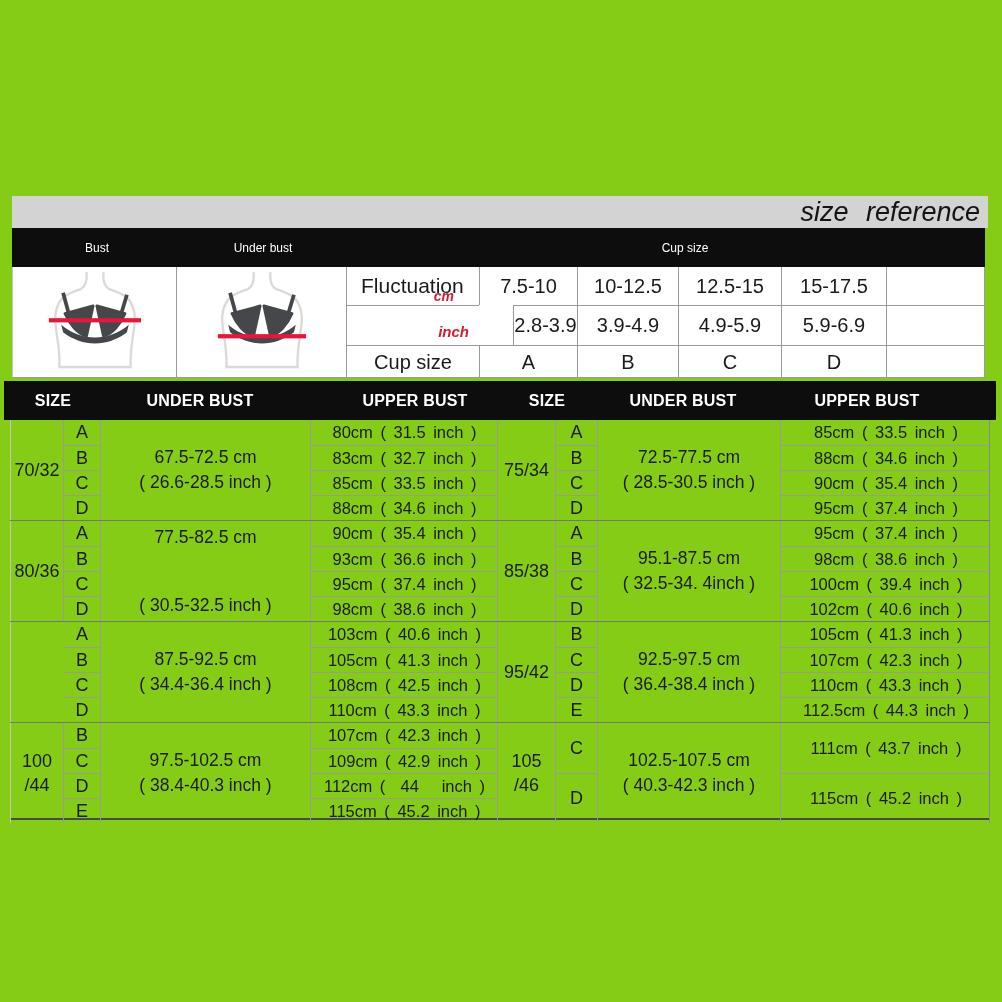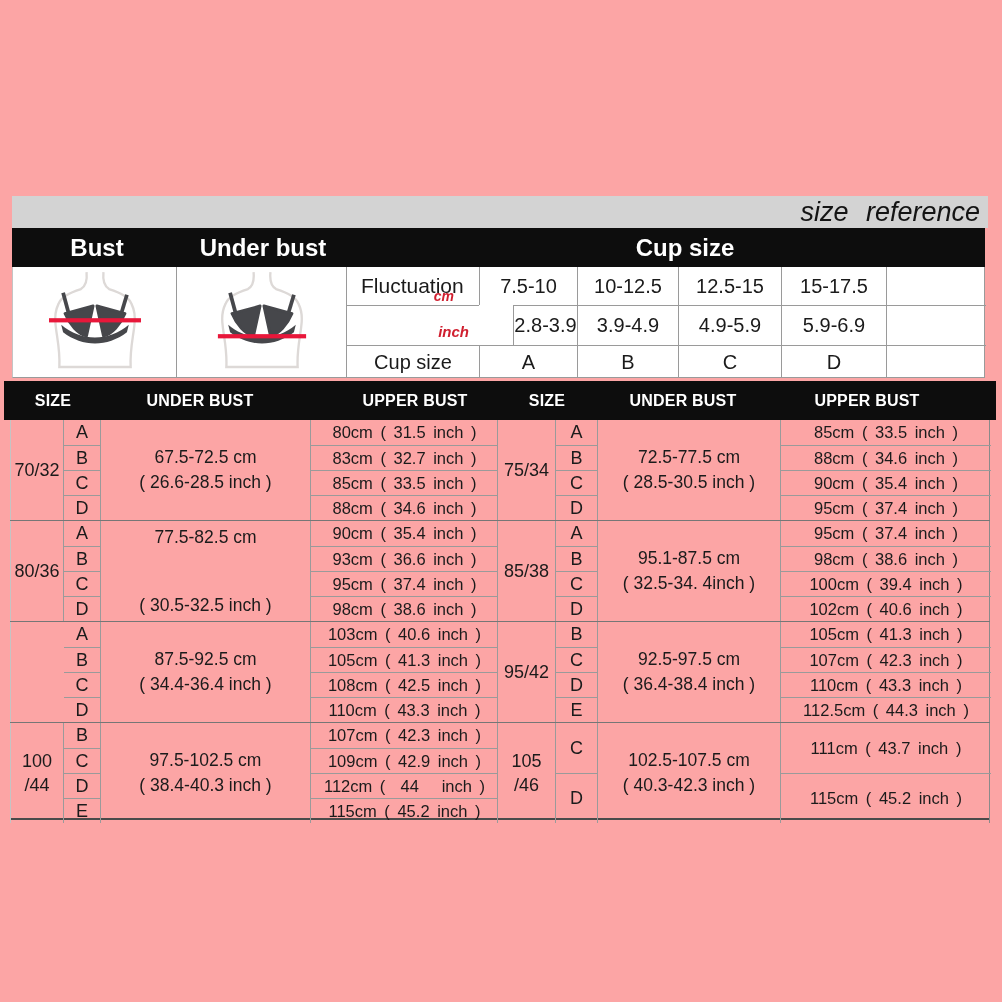--- a/index.html
+++ b/index.html
@@ -1,29 +1,29 @@
 <!DOCTYPE html>
 <html><head>
 <meta charset="utf-8">
 <style>
   html,body{margin:0;padding:0;background:#fff;}
-  .page{position:relative;width:1002px;height:1002px;background:#fca5a5;overflow:hidden;
+  .page{position:relative;width:1002px;height:1002px;background:#84cc16;overflow:hidden;
         font-family:"Liberation Sans",sans-serif;color:#1b1b1b;}
 
   
   .title-bar{position:absolute;left:12px;top:196px;width:976px;height:32px;background:#d3d3d3;
              display:flex;align-items:center;justify-content:flex-end;padding-right:8px;box-sizing:border-box;}
   .title-bar span{font-style:italic;font-size:27px;word-spacing:10px;color:#141414;}
 
   
   .bar{position:absolute;background:#0d0d0d;}
   .bar1{left:12px;top:228px;width:973px;height:39px;}
   .bar2{left:4px;top:381px;width:992px;height:39px;}
   .bar span{position:absolute;top:50%;transform:translate(-50%,-50%);color:#fff;white-space:nowrap;}
-  .bar1 span{font-size:24px;font-weight:700;}
+  .bar1 span{font-size:12px;font-weight:400;}
   .bar2 span{font-size:16px;font-weight:700;letter-spacing:.2px;}
   .p-bust{left:85px;} .p-ubust{left:251px;} .p-cup{left:673px;}
   .p-size1{left:49px;} .p-under1{left:196px;} .p-upper1{left:411px;}
   .p-size2{left:543px;} .p-under2{left:679px;} .p-upper2{left:863px;}
 
   
   .cup-table{position:absolute;left:12px;top:267px;width:973px;height:111px;display:grid;
              grid-template-columns:163px 170px 133px 98px 101px 103px 105px 100px;
              grid-template-rows:38px 40px 33px;
              border-left:1px solid #c4c4c4;border-right:1px solid #9a9a9a;border-bottom:1px solid #9a9a9a;

